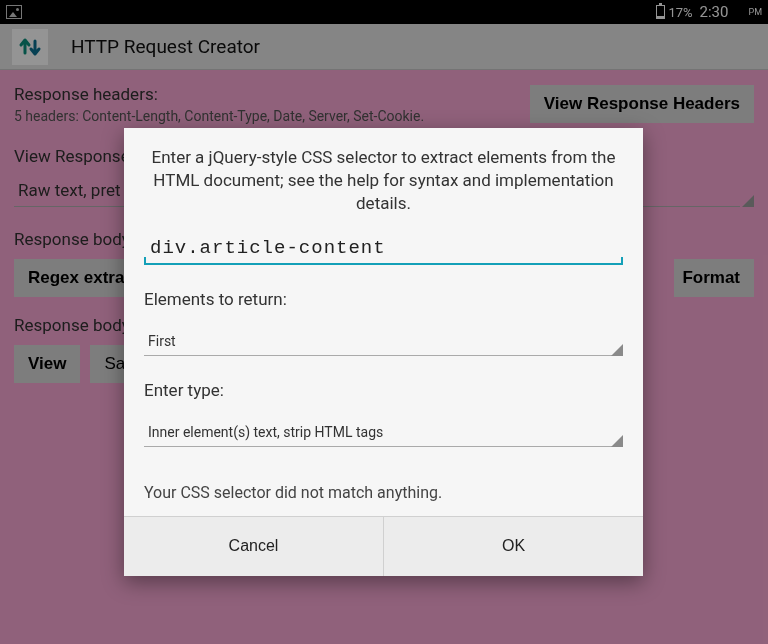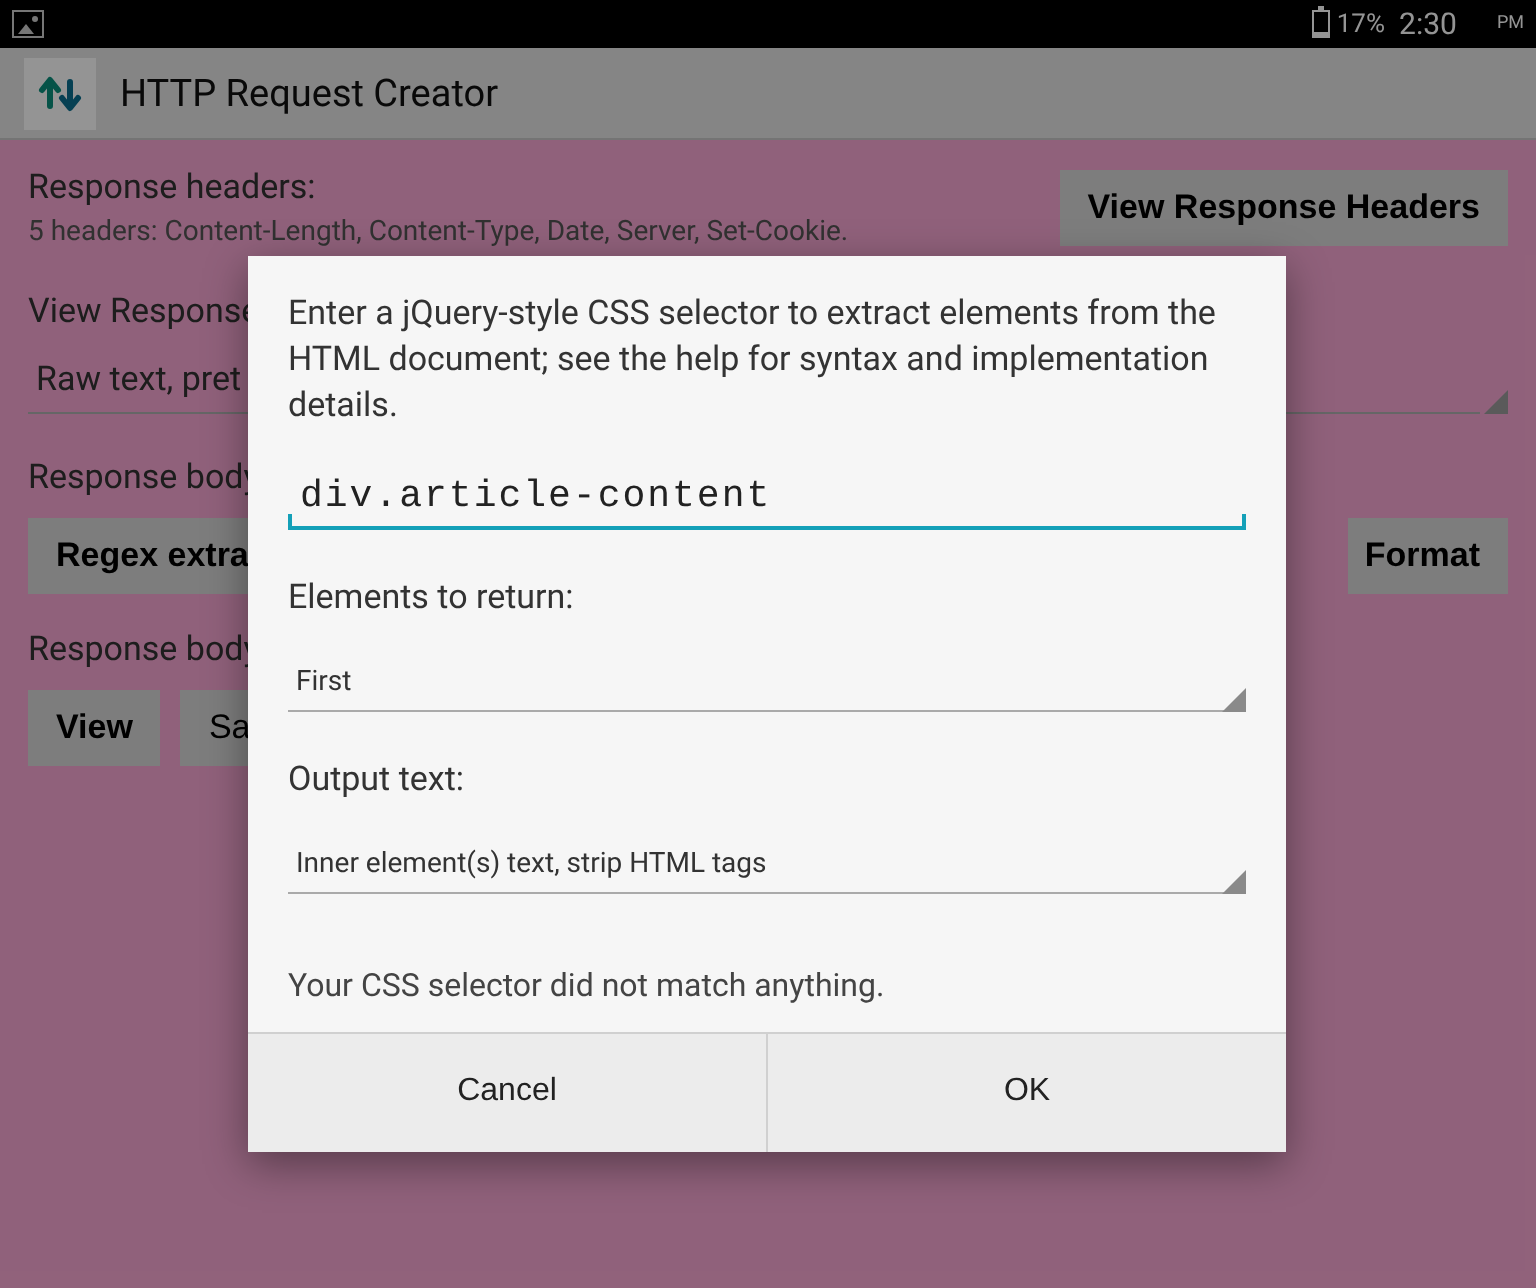--- a/index.html
+++ b/index.html
@@ -13,42 +13,42 @@
   .statusbar .right { display: flex; align-items: center; gap: 3px; }
   .battery { width: 9px; height: 14px; border: 1px solid #fff; position: relative; display: inline-block; }
   .battery::before { content: ""; position: absolute; top: -3px; left: 2px; width: 3px; height: 2px; background: #fff; }
   .battery .fill { position: absolute; bottom: 0; left: 0; right: 0; background: #fff; }
   .ampm { font-size: 9px; align-self: flex-start; margin-top: 4px; margin-left: 17px; }
   .pic-icon { width: 16px; height: 14px; border: 1px solid #ccc; position: relative; display:inline-block; }
   .pic-icon::after { content:""; position:absolute; left:2px; bottom:1px; width:0; height:0; border-left:4px solid transparent; border-right:4px solid transparent; border-bottom:5px solid #ccc; }
   .pic-icon::before { content:""; position:absolute; right:2px; top:2px; width:3px; height:3px; border-radius:50%; background:#ccc; }
 
   
-  .actionbar { position: absolute; top: 24px; left: 0; right: 0; height: 46px; background: #e6e6e6; border-bottom: 1px solid #c9c9c9; display: flex; align-items: center; padding: 0 12px; gap: 12px; }
+  .actionbar { position: absolute; top: 24px; left: 0; right: 0; height: 46px; background: #e6e6e6; border-bottom: 1px solid #c9c9c9; display: flex; align-items: center; padding: 0 12px; gap: 23px; }
   .appicon { width: 36px; height: 36px; background: #fff; display: flex; align-items: center; justify-content: center; position: relative; }
   .actionbar h1 { font-size: 19px; font-weight: 400; color: #111; }
 
   
   .page { position: absolute; top: 70px; left: 0; right: 0; bottom: 0; padding: 14px 14px; color: #333; }
   .row { display: flex; align-items: center; justify-content: space-between; }
   .label { font-size: 17px; color: #333; margin-top: 12px; margin-bottom: 4px; }
   .sub { font-size: 14px; color: #555; }
   .btn { background: #d7d7d7; border: none; color: #000; font-size: 17px; padding: 9px 14px; font-weight: 600; }
   .btn.small { font-weight: 600; }
   .spinnerline { border-bottom: 1px solid #b0b0b0; padding: 10px 4px 6px; font-size: 17px; position: relative; margin-right: 14px; }
   .corner { position:absolute; right:-14px; bottom:-1px; width:0; height:0; border-left:12px solid transparent; border-bottom:12px solid #9c9c9c; }
   .btnrow { display:flex; gap:10px; margin-top:10px; }
 
   
   .scrim { position: absolute; inset: 0; background: rgba(0,0,0,0.42); }
 
   
   .dialog { position: absolute; left: 124px; top: 128px; width: 519px; background: #f6f6f6; box-shadow: 0 6px 20px rgba(0,0,0,.4); display:flex; flex-direction:column; }
   .dialog-body { padding: 18px 20px 14px; color: #333; }
-  .dialog-body p { font-size: 17px; line-height: 1.35; }
+  .dialog-body p { font-size: 17px; line-height: 1.35; text-align: center; }
   .d-input-wrap { margin-top: 20px; border-bottom: 2px solid #14a0b8; padding: 2px 6px 4px; position:relative; }
   .d-input-wrap::before, .d-input-wrap::after { content:""; position:absolute; bottom:0; width:2px; height:6px; background:#14a0b8; }
   .d-input-wrap::before { left:0; } .d-input-wrap::after { right:0; }
   .d-input { border:none; outline:none; background:transparent; width:100%; font-family: "Courier New", monospace; font-size:19px; letter-spacing: 1px; color:#222; }
   .d-label { font-size: 17px; margin-top: 24px; }
   .d-spinner { margin-top: 16px; border-bottom: 1px solid #aaa; padding: 8px 4px 6px; font-size:14px; position:relative; }
   .d-spinner .c2 { position:absolute; right:0; bottom:-1px; width:0; height:0; border-left:12px solid transparent; border-bottom:12px solid #8a8a8a; }
   .d-status { margin-top: 36px; font-size: 16px; color:#444; }
   .dialog-buttons { display:flex; border-top:1px solid #d0d0d0; height:60px; }
   .dialog-buttons button { flex:1; background:#ececec; border:none; font-size:16px; color:#222; }
@@ -122,21 +122,21 @@
       <div class="d-input-wrap">
         <input class="d-input" value="div.article-content" style="">
       </div>
 
       <div class="d-label">Elements to return:</div>
       <div class="d-spinner">
         <span>First</span>
         <span class="c2"></span>
       </div>
 
-      <div class="d-label">Output text:</div>
+      <div class="d-label">Enter type:</div>
       <div class="d-spinner">
         <span>Inner element(s) text, strip HTML tags</span>
         <span class="c2"></span>
       </div>
 
       <div class="d-status">Your CSS selector did not match anything.</div>
     </div>
     <div class="dialog-buttons">
       <button>Cancel</button>
       <button>OK</button>

